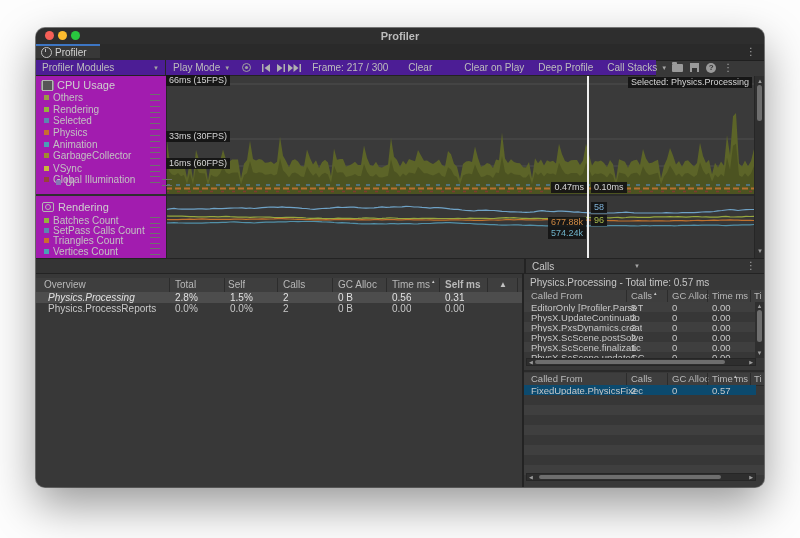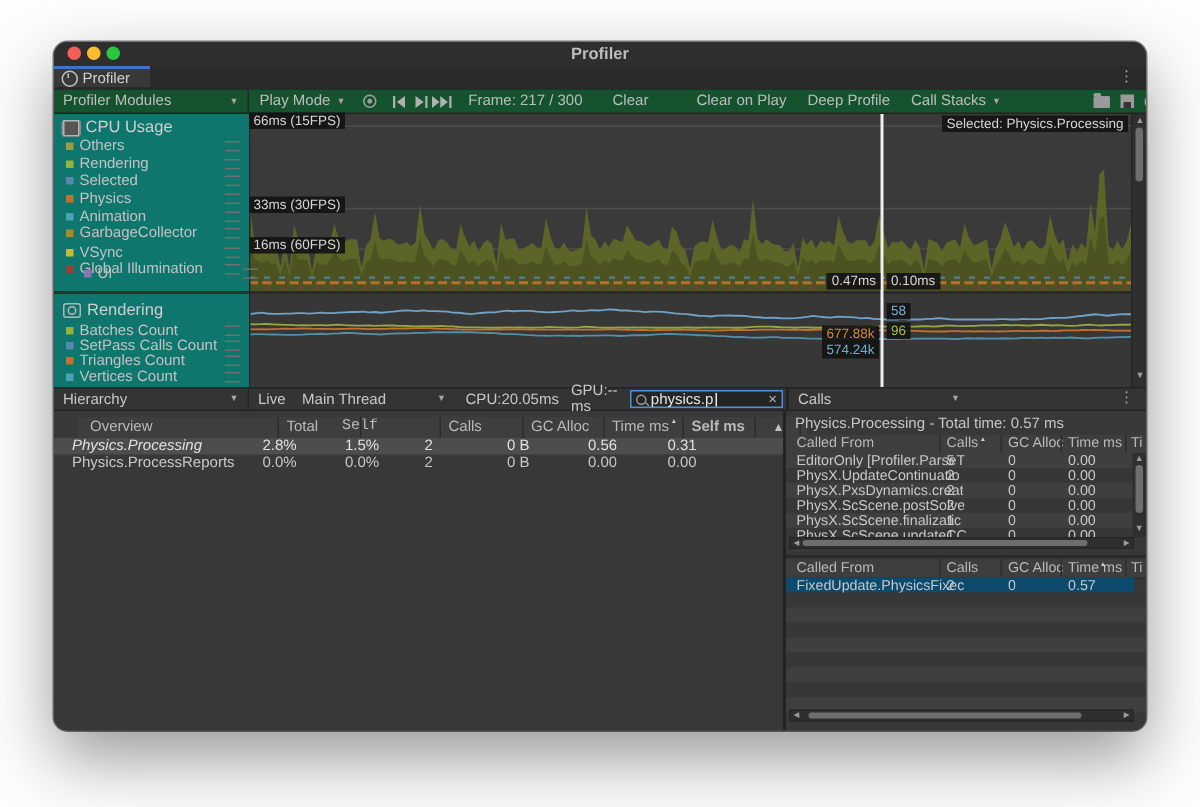--- a/index.html
+++ b/index.html
@@ -9,28 +9,28 @@
           box-shadow:0 0 0 1px rgba(0,0,0,.5),0 18px 45px rgba(0,0,0,.40);color:#c8c8c8;font-size:10px}
   
   .titlebar{left:0;top:0;width:728px;height:16px;background:#2e2e2e;border-bottom:1px solid #1f1f1f}
   .tl{width:9px;height:9px;border-radius:50%;top:3px}
   .title-text{left:0;width:728px;text-align:center;top:2px;font-size:11px;color:#bcbcbc;font-weight:700}
   
   .tabbar{left:0;top:16px;width:728px;height:16px;background:#2a2a2a;border-bottom:1px solid #1f1f1f}
   .tab{left:0;top:0;height:14px;width:64px;background:#383838;border-top:2px solid #3d76c4;display:flex;align-items:center;gap:3px;padding:0 5px;box-sizing:border-box;color:#d2d2d2}
   .kebab{color:#a8a8a8;font-size:10px;line-height:10px}
   
-  .toolbar{left:0;top:32px;width:764px;height:16px;background:#14532d;border-bottom:1px solid #232323;display:flex;align-items:center;color:#bdbdbd;box-sizing:border-box}
+  .toolbar{left:0;top:32px;width:620px;height:16px;background:#4c1d95;border-bottom:1px solid #232323;display:flex;align-items:center;color:#bdbdbd;box-sizing:border-box}
   .dd{font-size:6px;color:#a5a5a5;margin-left:4px}
   .tb-modules{width:130px;height:16px;box-sizing:border-box;padding:0 6px;border-right:1px solid #262626;display:flex;justify-content:space-between;align-items:center;flex:none}
   .tbtn{padding:0 5px;display:flex;align-items:center;flex:none}
   .icobtn{width:15px;height:12px;display:flex;align-items:center;justify-content:center;flex:none}
   
   .charts{left:0;top:48px;width:728px;height:182px}
-  .side{left:0;top:0;width:130px;height:182px;border-right:1px solid #262626;background:#0f766e;z-index:3}
+  .side{left:0;top:0;width:130px;height:182px;border-right:1px solid #262626;background:#a21caf;z-index:3}
   .side-head{display:flex;align-items:center;gap:4px;font-size:11px;color:#cfcfcf;left:6px}
   .side-item{display:flex;align-items:center;gap:4px;left:8px;width:118px;color:#c2c2c2}
   .chip{width:5px;height:5px;flex:none}
   .handle{width:10px;height:5px;border-top:1px solid #6f6f6f;border-bottom:1px solid #6f6f6f;margin-left:auto;margin-right:2px;flex:none}
   .cpu-chart{left:130px;top:0;width:588px;height:118px;background:#3a3a3a}
   .rnd-chart{left:130px;top:120px;width:588px;height:62px;background:#373737}
   .chart-divider{left:130px;top:118px;width:588px;height:2px;background:#2a2a2a}
   .side-sep{left:0;top:118px;width:130px;height:2px;background:#2f2f2f}
   .badge{position:absolute;background:rgba(20,20,20,.92);color:#d6d6d6;font-size:9px;line-height:11px;padding:0 3px;white-space:nowrap;z-index:6}
   .sel-line{left:551px;top:0;width:2px;height:182px;background:#efefef;z-index:5}
@@ -249,54 +249,35 @@
     <div class="badge" style="right:178px;top:152px;color:#6fb3c9">574.24k</div>
 
     <div class="abs vscroll">
       <div class="abs sb-arrow" style="top:2px">▲</div>
       <div class="abs sb-thumb" style="top:9px;height:36px"></div>
       <div class="abs sb-arrow" style="top:172px">▼</div>
     </div>
   </div>
 
   <div class="abs hierbar">
-    <div class="abs hb-left">
-      <div class="hb-mode">
-        <span>Hierarchy</span>
-        <span class="dd">▼</span>
-      </div>
-      <span style="margin-left:6px">Live</span>
-      <div class="tbtn" style="margin-left:6px;width:96px;justify-content:space-between;display:flex">
-        <span>Main Thread</span>
-        <span class="dd">▼</span>
-      </div>
-      <span style="margin-left:8px">CPU:20.05ms</span>
-      <span style="margin-left:8px">GPU:--ms</span>
-      <div class="search">
-        <span class="mag"></span>
-        <span>physics.p</span>
-        <span class="caret"></span>
-        <span style="margin-left:auto;color:#b5b5b5">×</span>
-      </div>
-    </div>
     <div class="abs hb-right">
       <div style="display:flex;align-items:center;justify-content:space-between;width:108px;padding:0 6px">
         <span>Calls</span>
         <span class="dd">▼</span>
       </div>
       <span class="kebab" style="margin-left:auto;padding-right:8px">⋮</span>
     </div>
   </div>
 
   <div class="abs details">
     <div id="left-pane" class="abs" style="left:0;top:0;width:486px;height:213px">
-        <div class="abs th-row" style="left: 0px; top: 4px; width: 486px; height: 14px; margin-left: 16px;">
+        <div class="abs th-row" style="left: 0px; top: 4px; width: 486px; height: 14px;">
           <span class="cell" style="left: 8px; top: 1px;">Overview</span>
           <span class="cell" style="left: 139px; top: 1px;">Total</span>
-          <span class="cell" style="left: 176px; top: 1px; font-family: Liberation Mono, monospace;">Self</span>
+          <span class="cell" style="left: 192px; top: 1px;">Self</span>
           <span class="cell" style="left: 247px; top: 1px;">Calls</span>
           <span class="cell" style="left: 302px; top: 1px;">GC Alloc</span>
           <span class="cell" style="left: 356px; top: 1px;">Time ms</span>
           <span class="cell" style="left: 409px; top: 1px; font-weight: bold;">Self ms</span>
           <span class="sep" style="left: 133px;"></span>
           <span class="sep" style="left: 188px;"></span>
           <span class="sep" style="left: 241px;"></span>
           <span class="sep" style="left: 296px;"></span>
           <span class="sep" style="left: 350px;"></span>
           <span class="sep" style="left: 403px;"></span>

